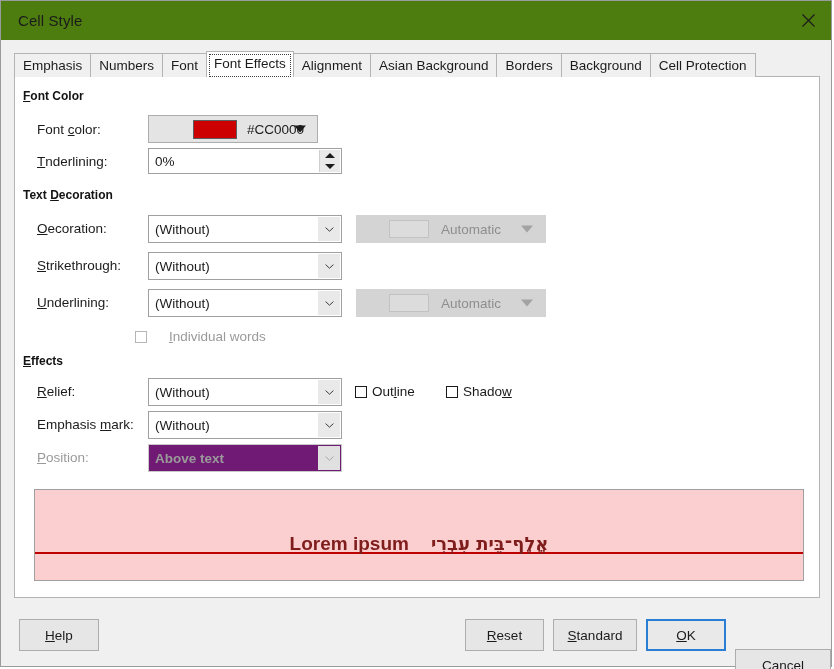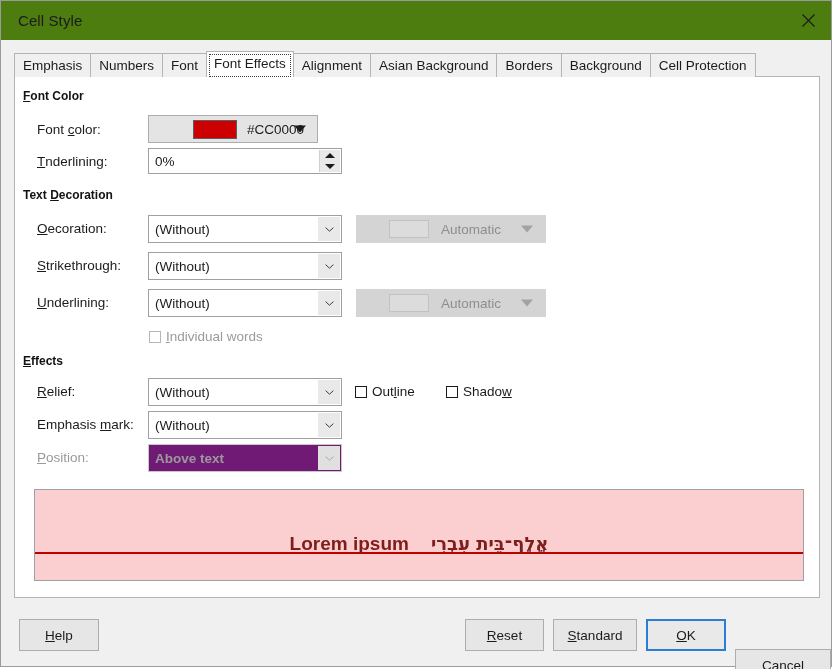--- a/index.html
+++ b/index.html
@@ -433,21 +433,21 @@
             <path d="M0.6 0.6 L4.5 4.2 L8.4 0.6" stroke="#3b3b3b" stroke-width="1" fill="none"></path>
           </svg>
       </span>
     </div>
     <div class="autocombo" style="left:341px; top:212px; width:190px; height:28px;">
       <span class="swatch2"></span>
       <span class="atext">Automatic</span>
       <span class="acaret"></span>
     </div>
 
-    <div class="checkrow disabled" style="left:134px; top:252px;">
+    <div class="checkrow disabled" style="left:120px; top:252px;gap:17px;">
       <span class="box"></span>
       <span class="lbl"><span class="acc">I</span><span>ndividual words</span></span>
     </div>
 
     <div class="group-title" style="left:8px; top:277px;">
       <span class="acc">E</span><span>ffects</span>
     </div>
 
     <div class="row-label" style="left:22px; top:307px;">
       <span class="acc">R</span><span>elief:</span>

